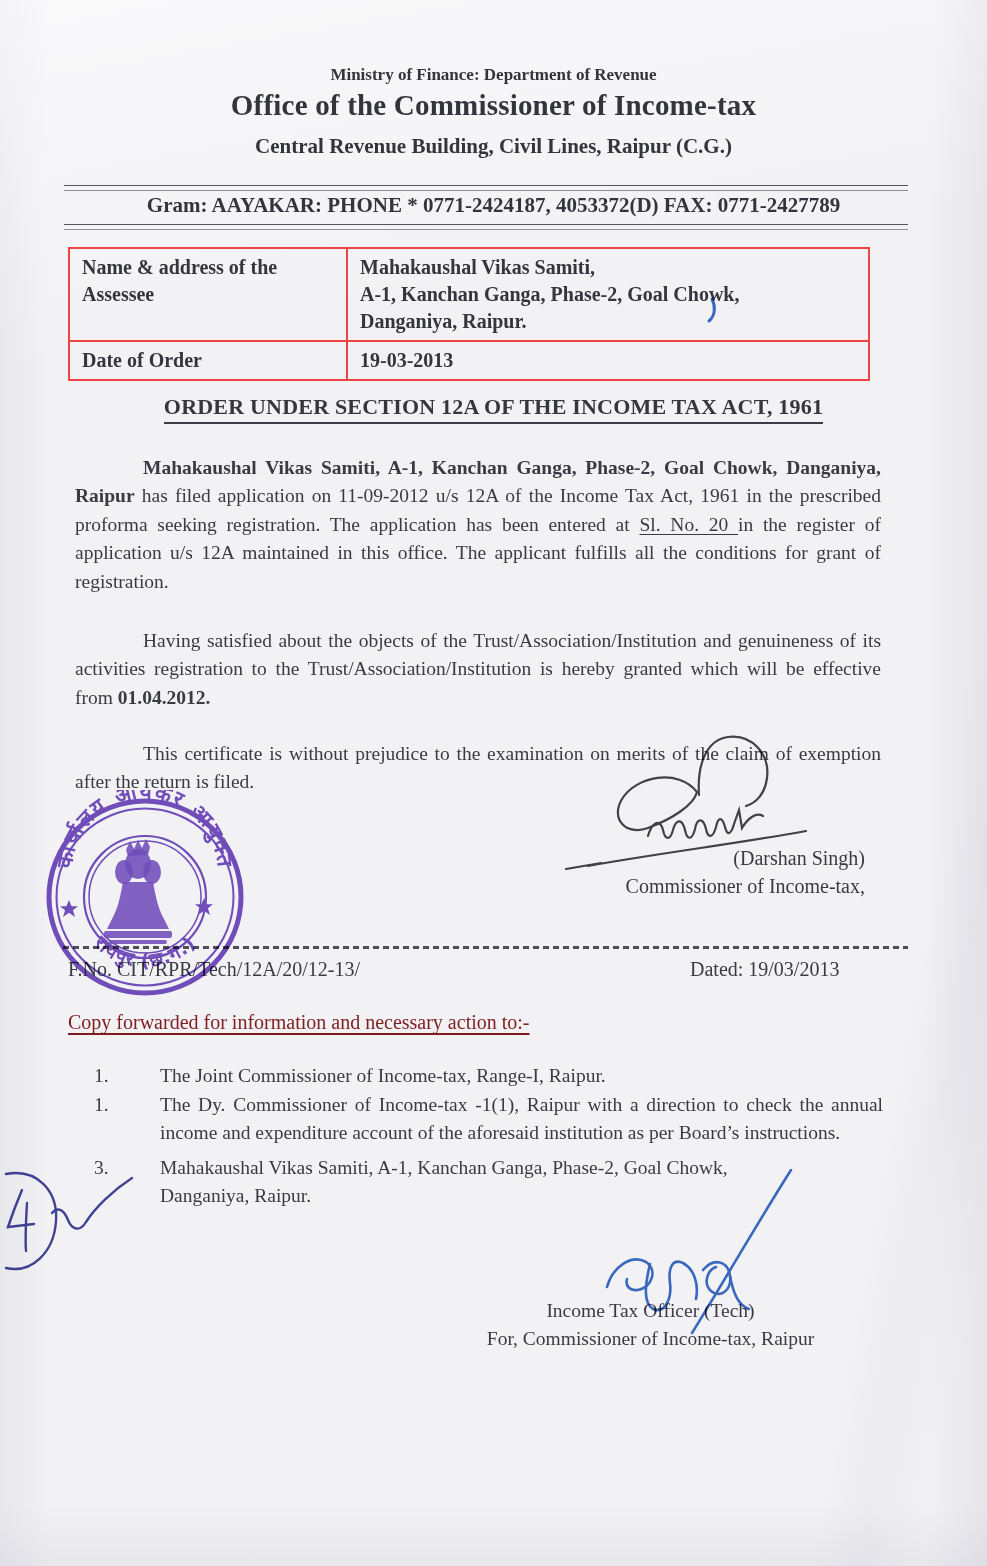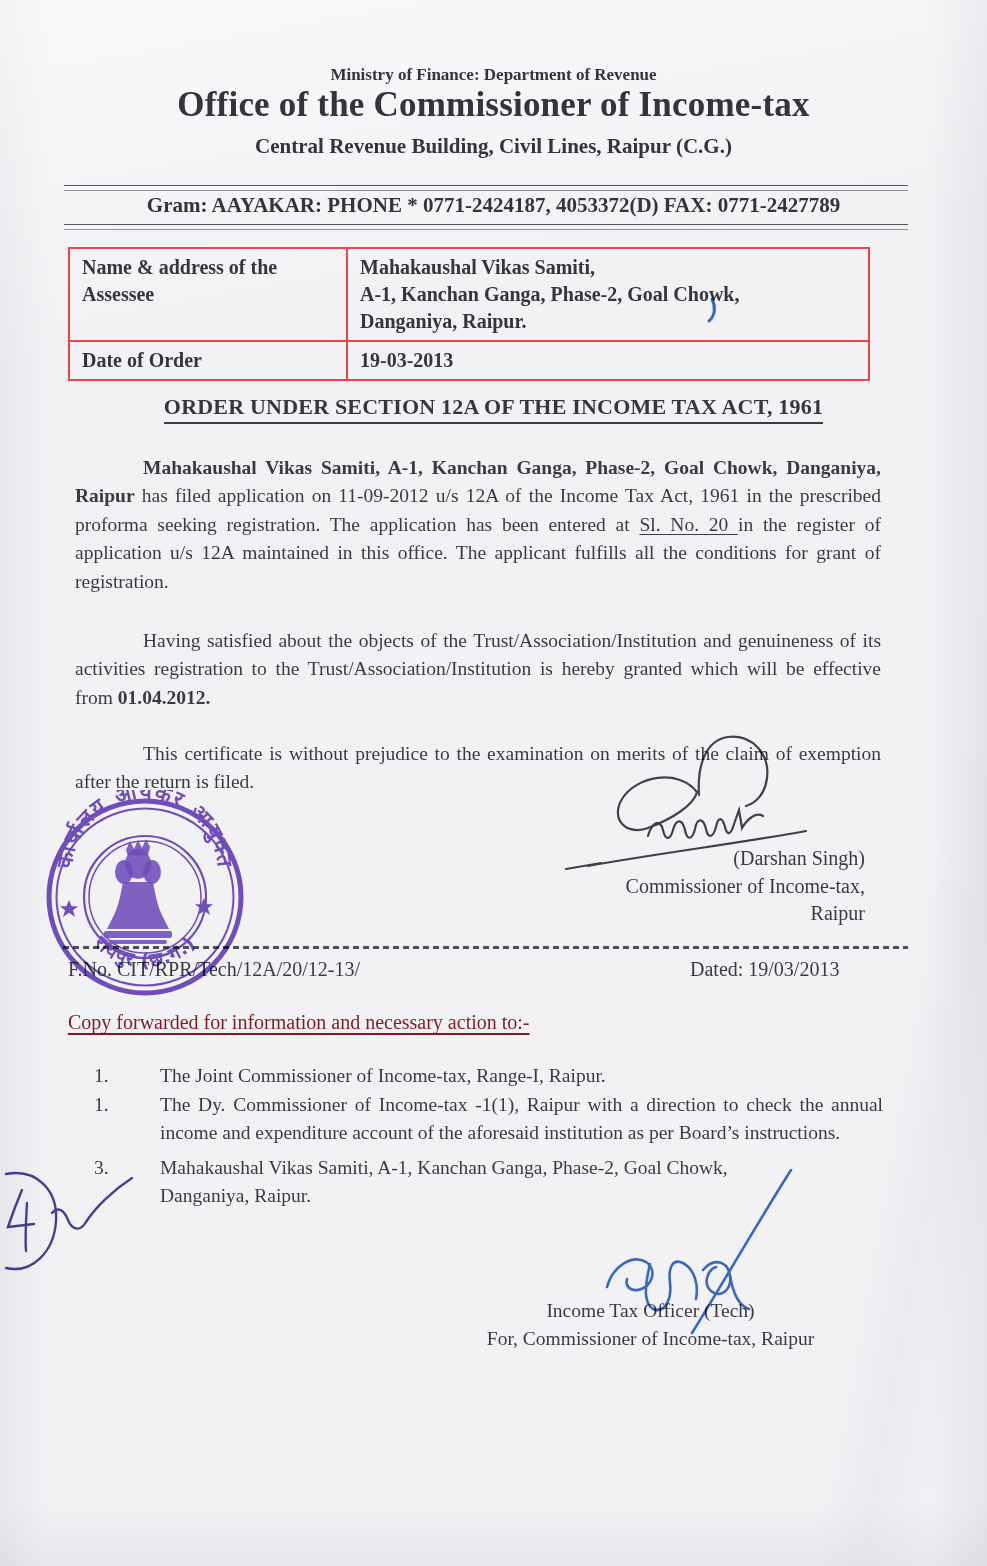--- a/index.html
+++ b/index.html
@@ -14,21 +14,21 @@
     background:
       linear-gradient(170deg, rgba(255,255,255,.55), rgba(255,255,255,0) 22%),
       linear-gradient(90deg, rgba(195,195,206,.22), rgba(0,0,0,0) 5%, rgba(0,0,0,0) 94%, rgba(195,195,206,.28)),
       linear-gradient(0deg, rgba(198,198,208,.25), rgba(0,0,0,0) 4%),
       linear-gradient(100deg, rgba(0,0,0,0) 86%, rgba(205,205,215,.18) 90%, rgba(0,0,0,0) 95%);
   }
   .abs{position:absolute;}
   
   .hdr{top:64px;left:0;width:100%;text-align:center;font-weight:bold;color:#34343c;}
   .hdr-sm{font-size:17px;line-height:21px;}
-  .hdr-office{font-size:35px;line-height:34px;margin-top:3px;letter-spacing:.2px;}
+  .hdr-office{font-size:29px;line-height:34px;margin-top:3px;letter-spacing:.2px;}
   .hdr-addr{font-size:21px;line-height:25px;margin-top:12px;}
   .rule{left:64px;width:844px;height:4px;border-top:1.6px solid #55555c;border-bottom:1px solid #90909a;}
   .contact{top:193px;left:0;width:100%;text-align:center;font-weight:bold;font-size:21px;color:#34343c;}
   
   .info-table{top:247px;left:68px;width:802px;border-collapse:collapse;font-weight:bold;font-size:20px;color:#35353d;}
   .info-table td{border:2px solid #ef4444;padding:5px 12px;vertical-align:top;line-height:27px;}
   .info-table .lbl{width:252px;}
   
   .order-title{top:394px;left:0;width:100%;text-align:center;}
   .order-title span{font-weight:bold;font-size:22px;letter-spacing:.2px;border-bottom:2.2px solid #3c3c44;padding-bottom:3px;}
@@ -92,21 +92,20 @@
 
   <p class="abs para" style="top:434px"><span class="b">Mahakaushal Vikas Samiti, A-1, Kanchan Ganga, Phase-2, Goal Chowk, Danganiya, Raipur</span><span> has filed application on 11-09-2012 u/s 12A of the Income Tax Act, 1961 in the prescribed proforma seeking registration. The application has been entered at </span><span class="u">Sl. No. 20 </span><span> in the register of application u/s 12A maintained in this office. The applicant fulfills all the conditions for grant of registration.</span></p>
 
   <p class="abs para" style="top:607px"><span>Having satisfied about the objects of the Trust/Association/Institution and genuineness of its activities registration to the Trust/Association/Institution is hereby granted which will be effective from </span><span class="b">01.04.2012.</span></p>
 
   <p class="abs para" style="top:720px">This certificate is without prejudice to the examination on merits of the claim of exemption after the return is filed.</p>
 
   <div class="abs sigblock">
     <div>(Darshan Singh)</div>
     <div>Commissioner of Income-tax,</div>
-    <div>Raipur</div>
   </div>
 
   <div class="abs dashline"></div>
 
   <div class="abs refline">
     <span>F.No. CIT/RPR/Tech/12A/20/12-13/</span>
     <span class="ref-dated">Dated: 19/03/2013</span>
   </div>
 
   <div class="abs copy-head">Copy forwarded for information and necessary action to:-</div>

